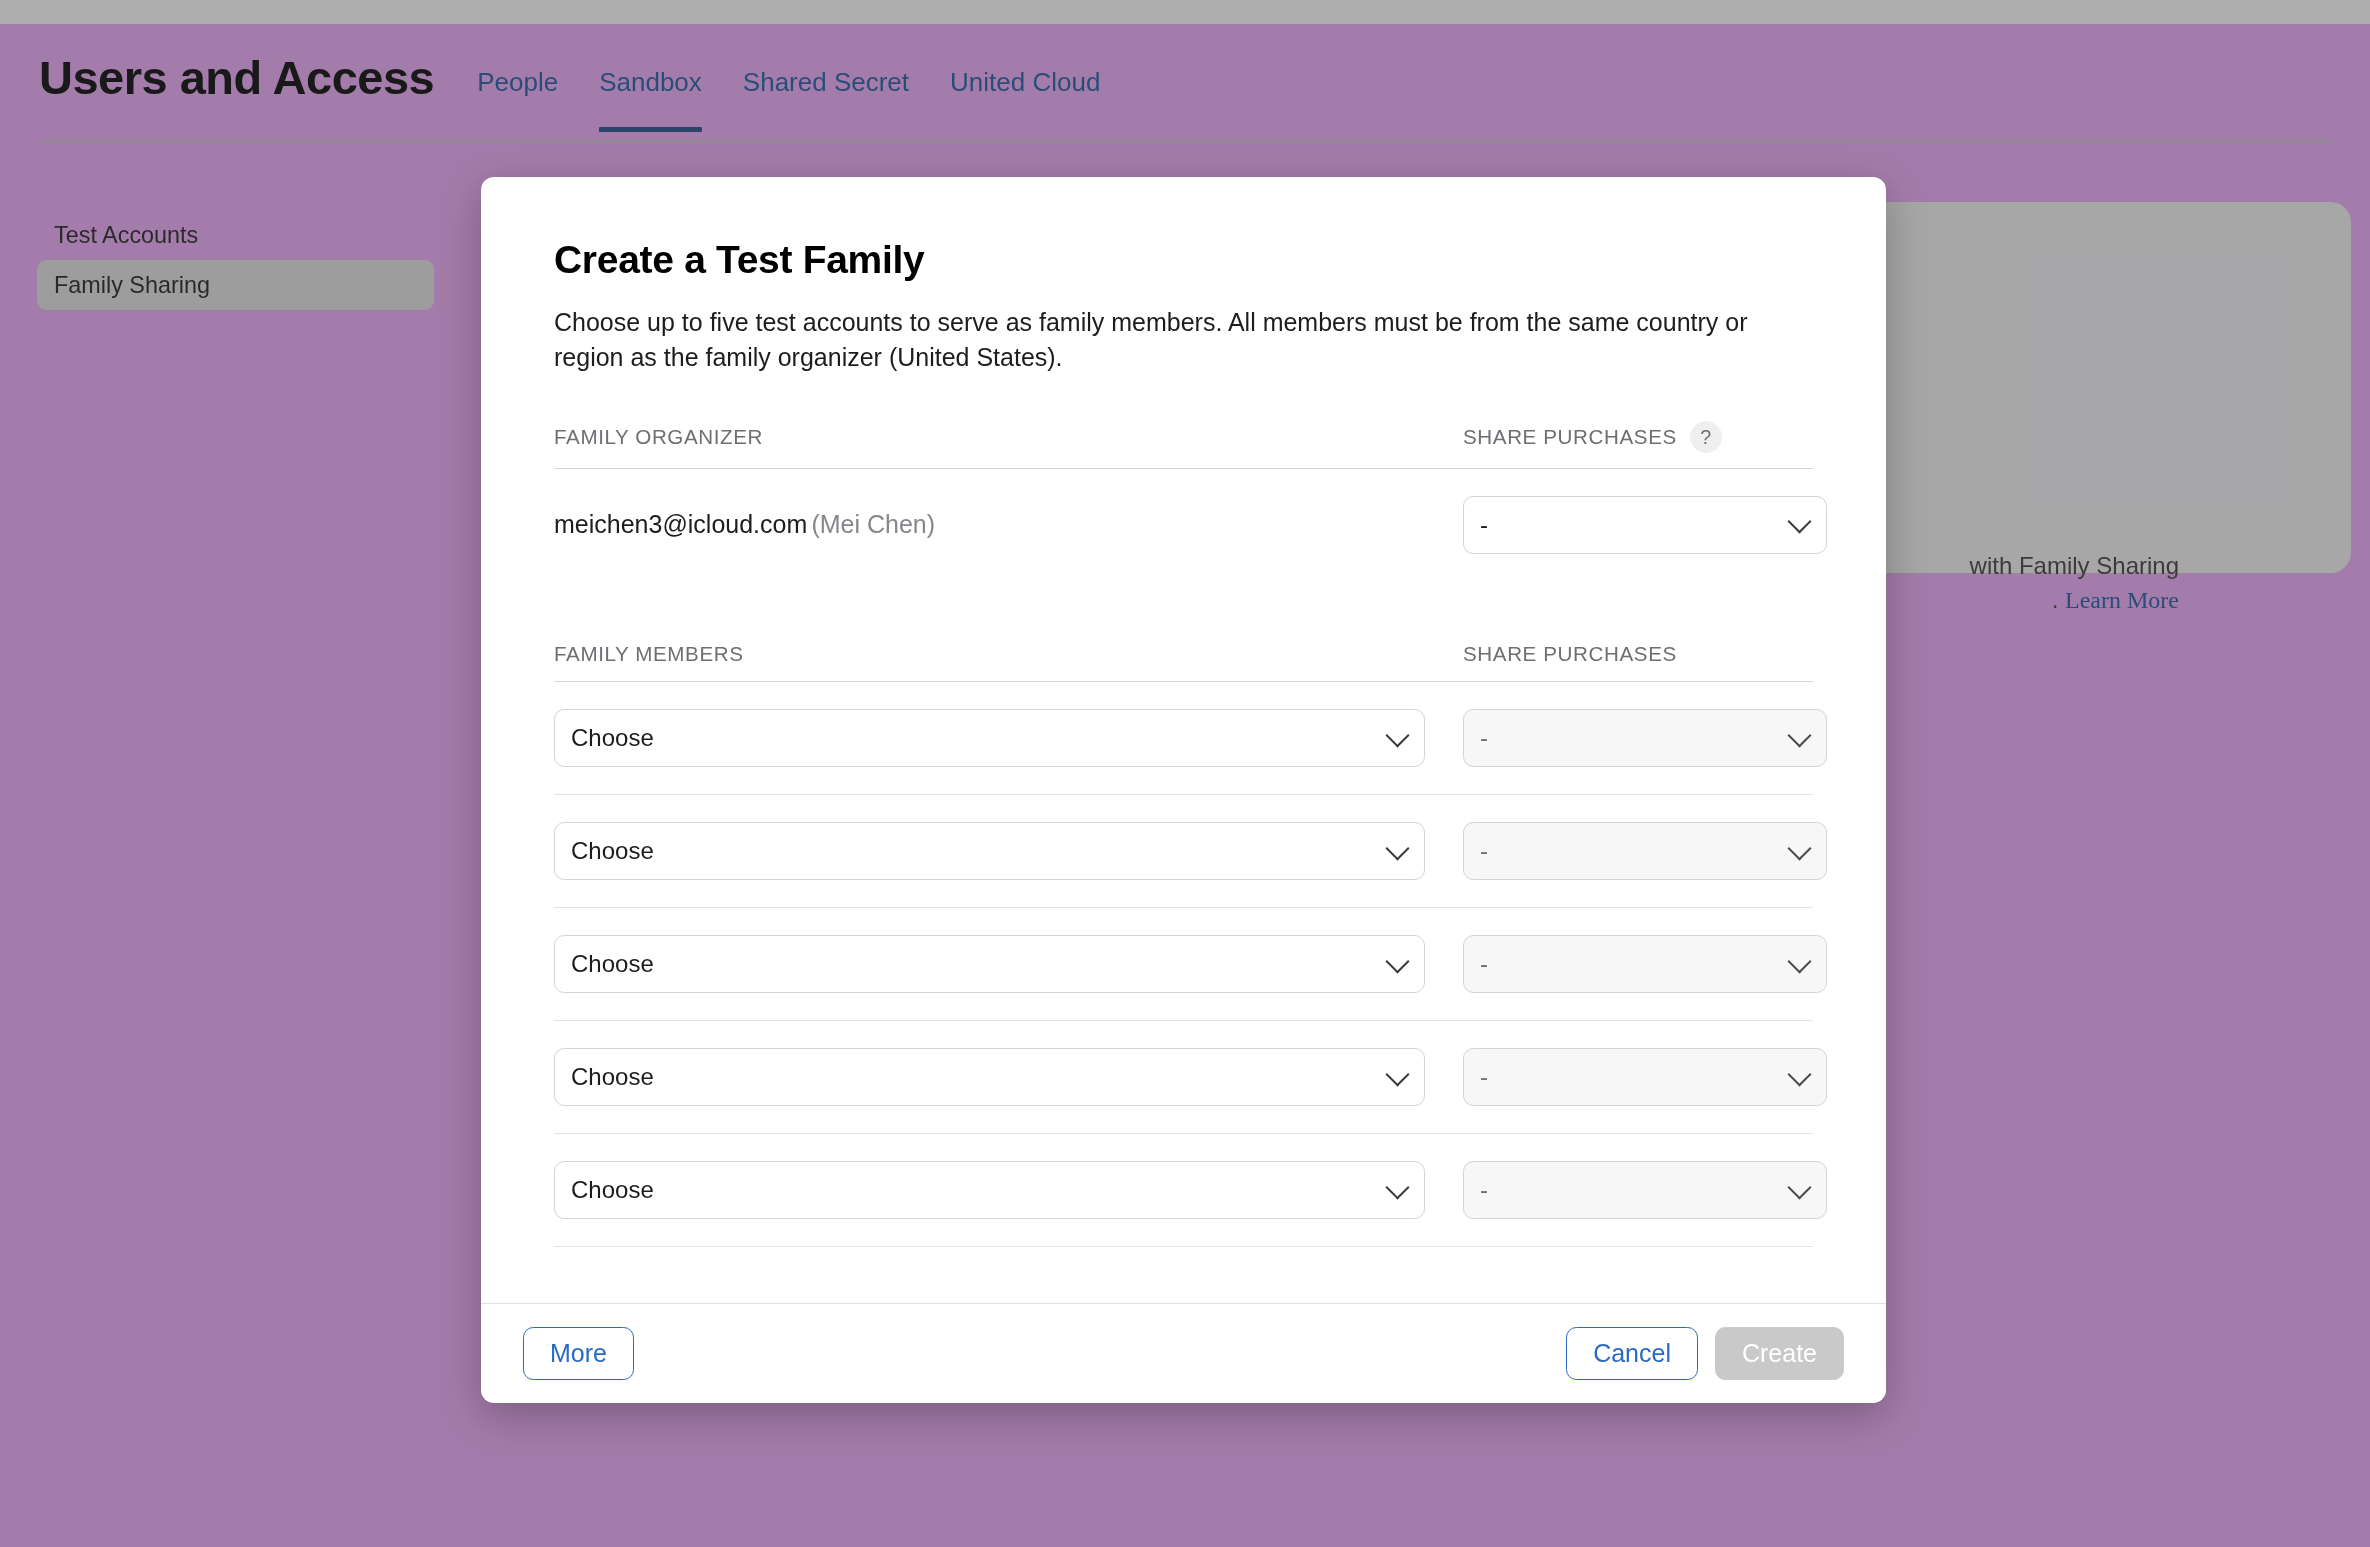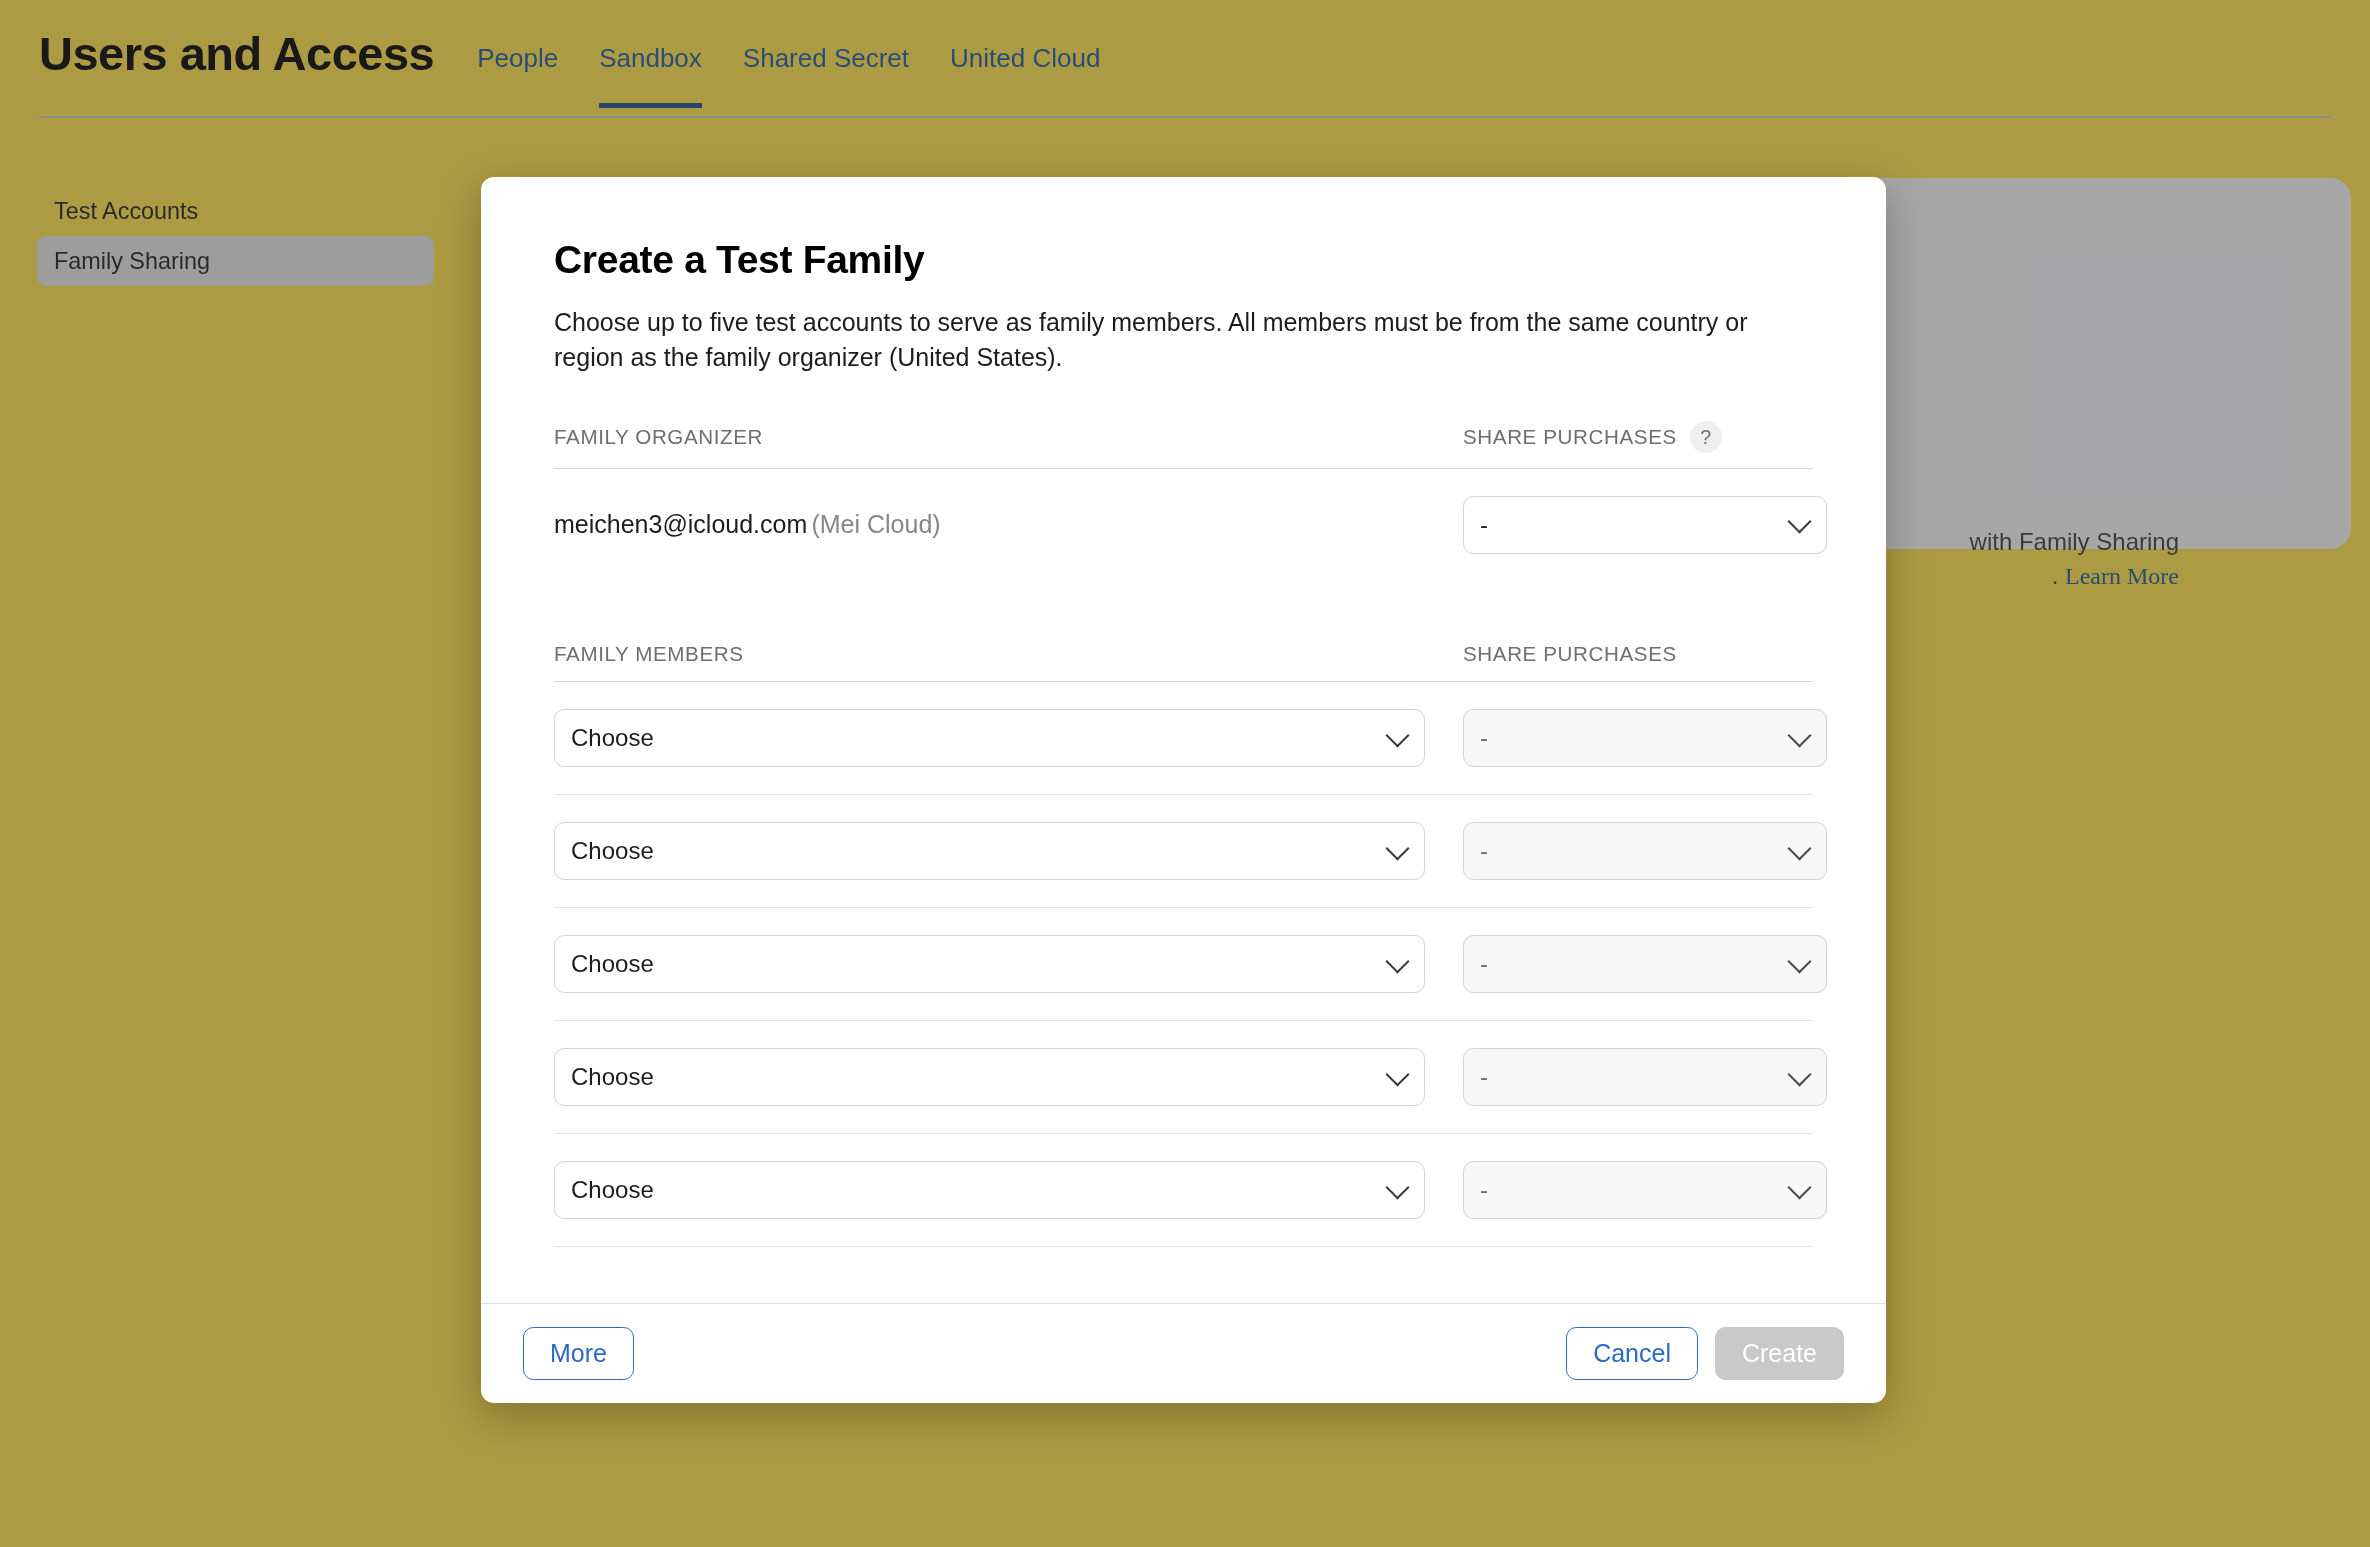--- a/index.html
+++ b/index.html
@@ -11,21 +11,22 @@
   body {
     font-family: "Liberation Sans", sans-serif;
     background: #ffffff;
     position: relative;
   }
 
   
   #page-root {
     position: absolute;
     inset: 0;
-    background: #fde047;
+    background: #f0abfc;
+    margin-top: 24px;
   }
 
   .page-header {
     position: absolute;
     left: 0; top: 0;
     width: 2370px;
     height: 120px;
   }
 
   .header-inner {
@@ -350,21 +351,21 @@
       </div>
       <div class="col-right">
         <span class="col-label">SHARE PURCHASES</span>
         <span class="help-badge">?</span>
       </div>
     </div>
 
     <div class="org-row">
       <div class="col-left">
         <span class="org-email">meichen3@icloud.com</span>
-        <span class="org-email org-name">(Mei Cloud)</span>
+        <span class="org-email org-name">(Mei Chen)</span>
       </div>
       <div class="col-right">
         <div class="sel narrow">
           <span>-</span>
           <span class="chev"></span>
         </div>
       </div>
     </div>
 
     <div class="section-gap"></div>

